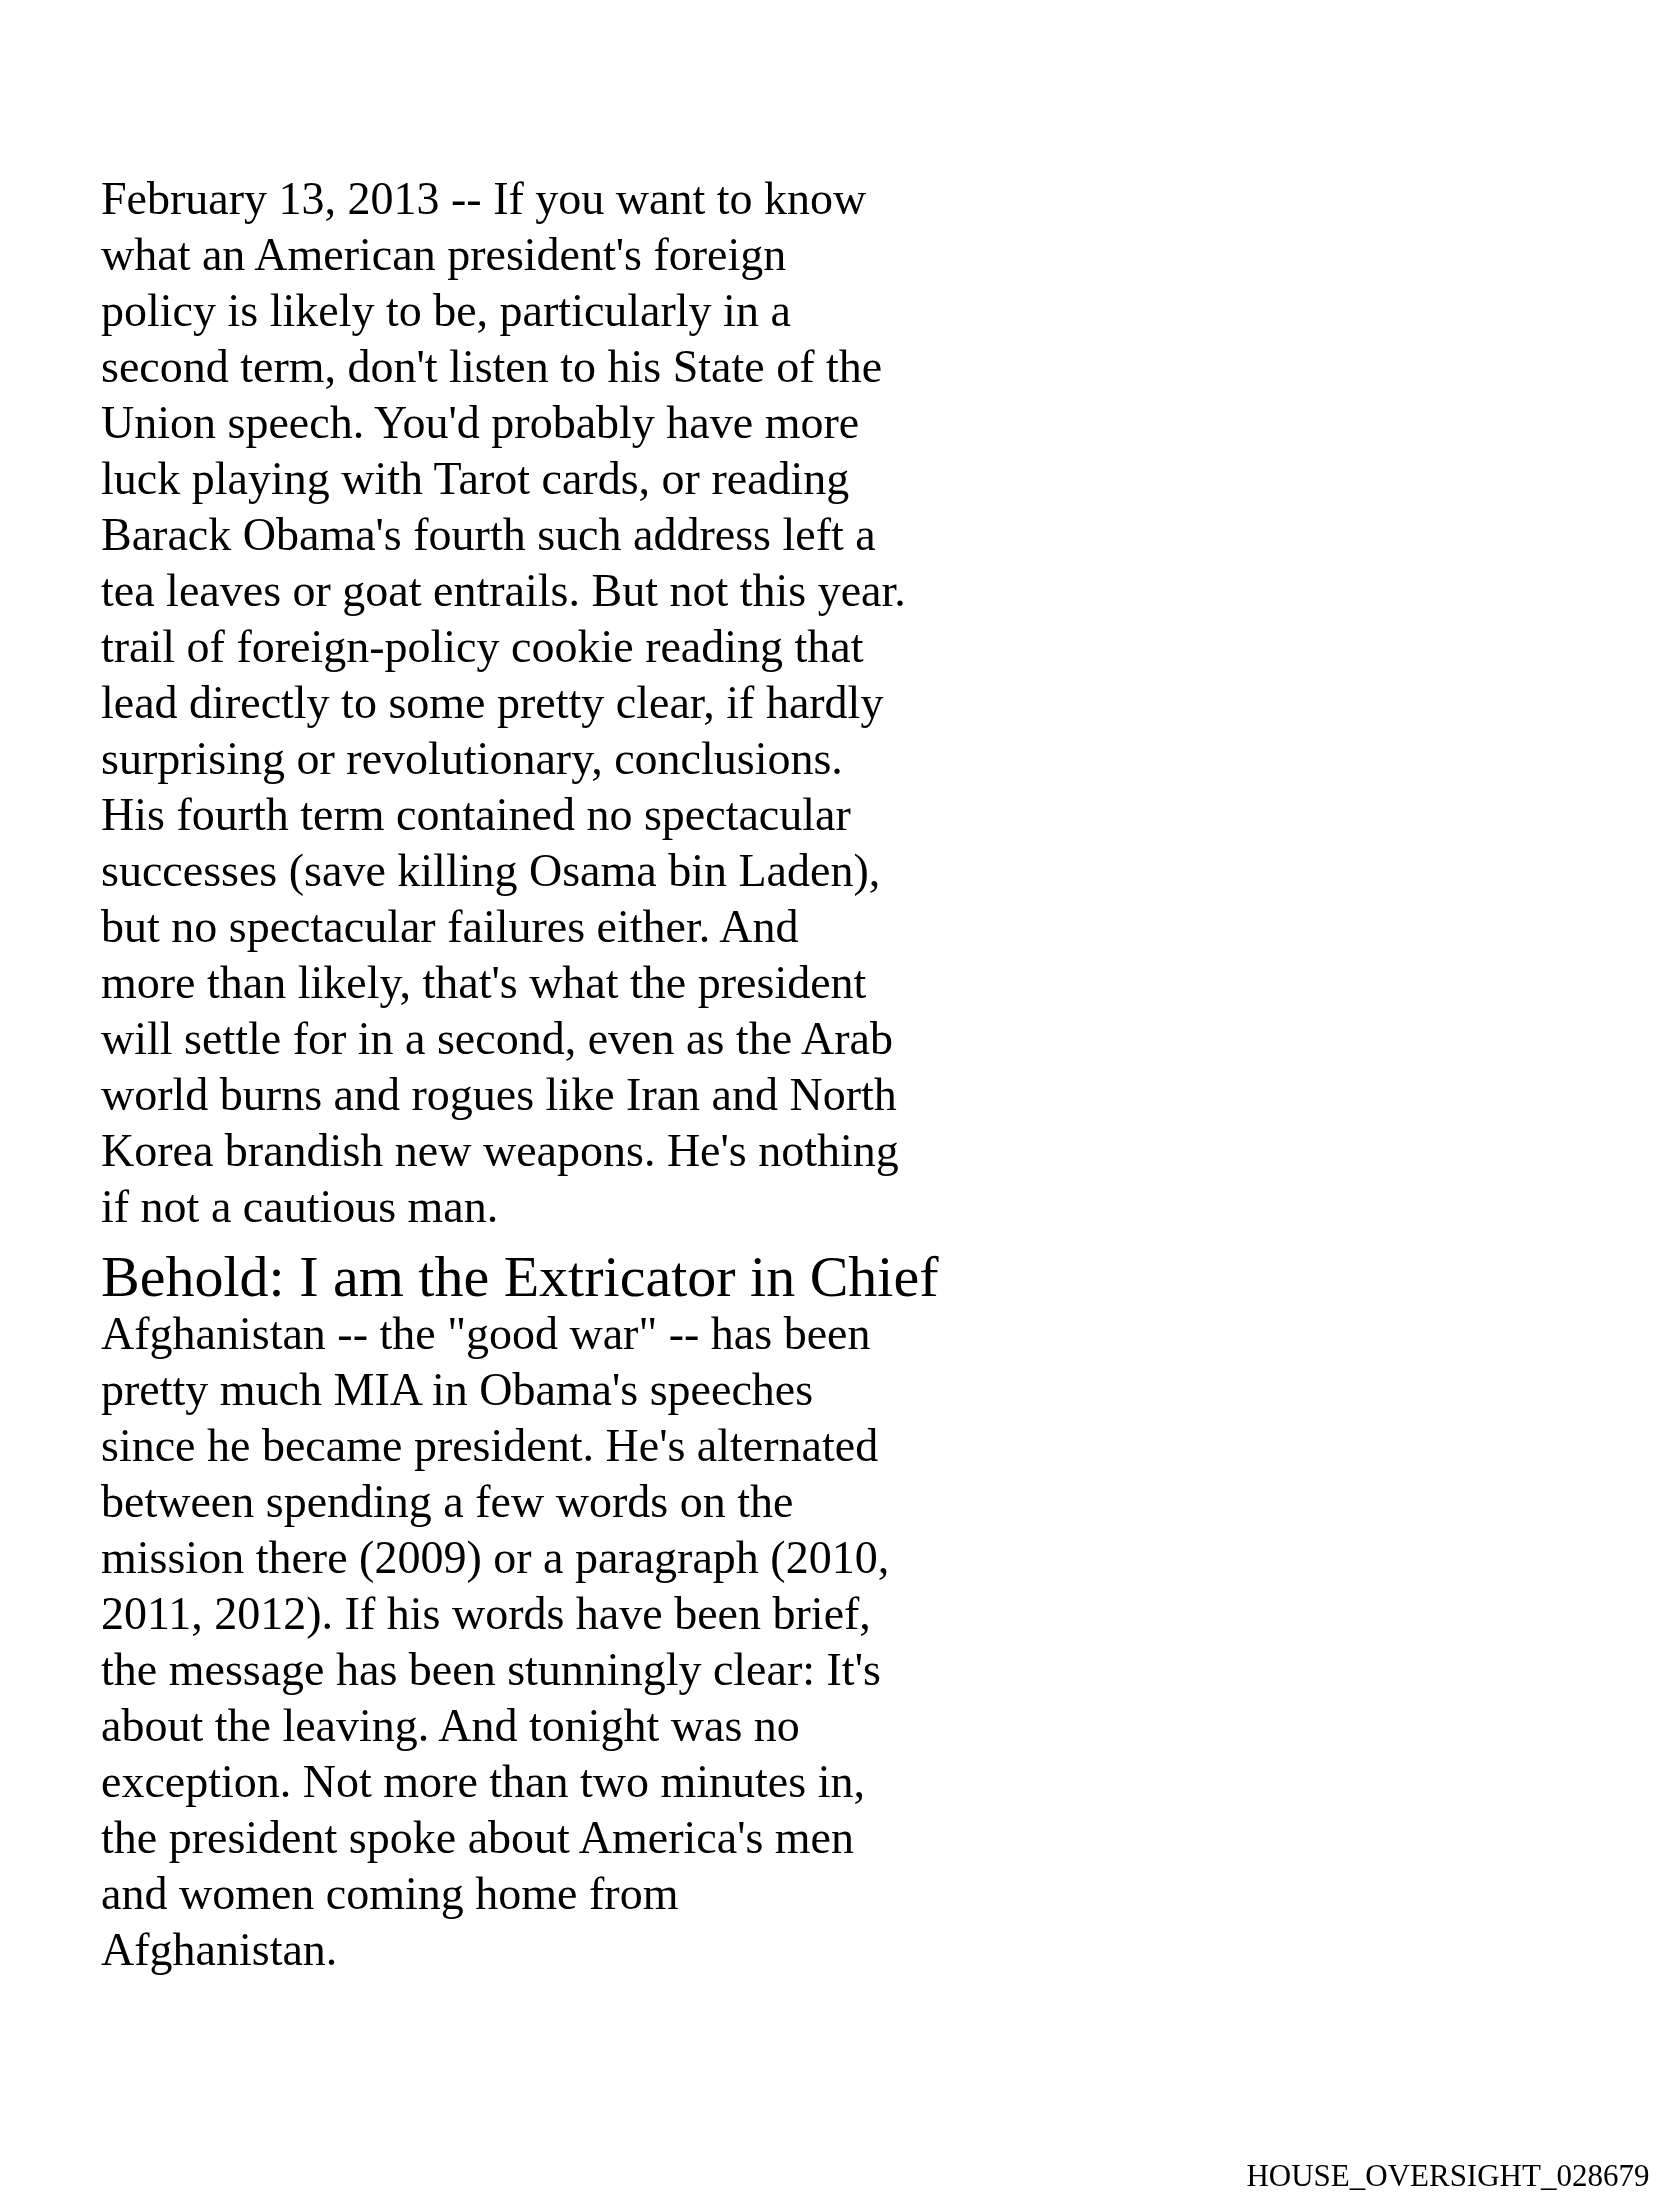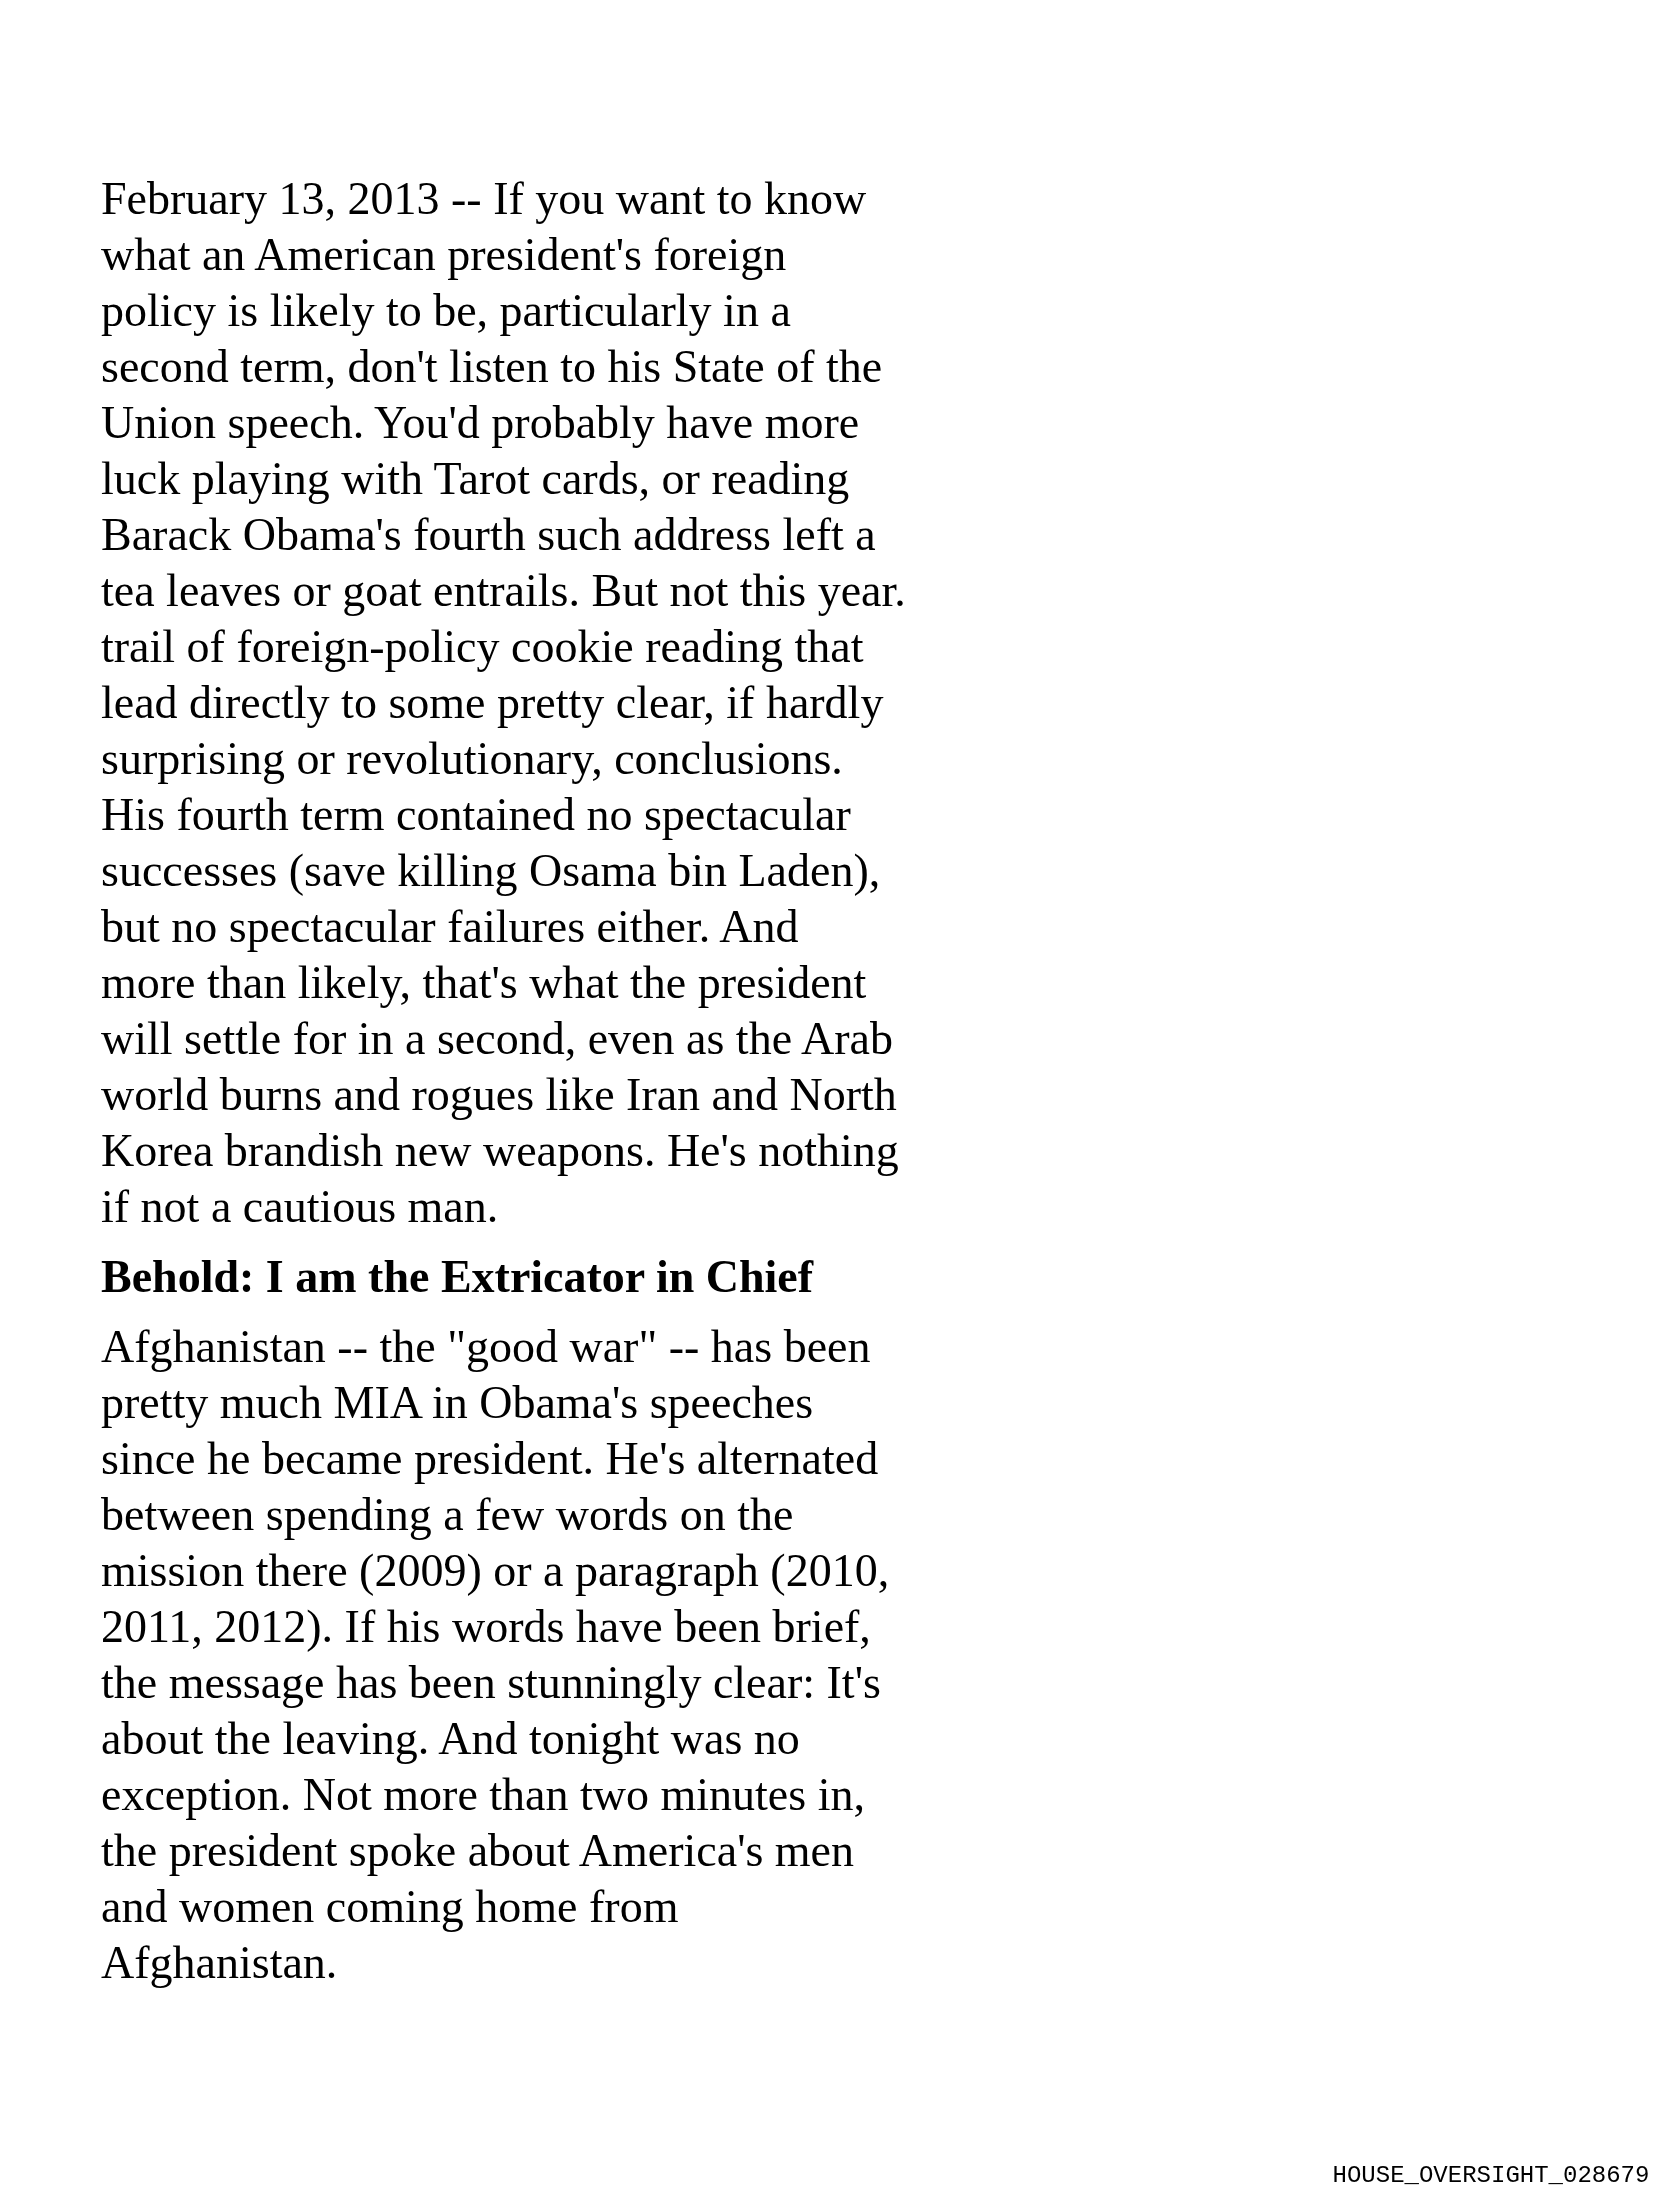--- a/index.html
+++ b/index.html
@@ -24,31 +24,31 @@
       line-height: 56px;
     }
     .para {
       margin: 0 0 14.4px 0;
       white-space: nowrap;
     }
     .line {
       display: block;
     }
     .heading {
-      margin: 0 0 14px 0;
-      font-weight: bold;
-      font-size: 46px;
+      margin: 0 0 1px 0;
+      font-weight: normal;
+      font-size: 58px;
       line-height: 56px;
     }
     .footer {
       position: absolute;
       right: 19.6px;
       top: 2157px;
-      font-family: Liberation Mono, monospace;
-      font-size: 24px;
+      font-family: Liberation Serif, serif;
+      font-size: 31px;
       line-height: 37px;
       letter-spacing: 0px;
     }
   </style>
 </head>
 <body>
 
 <div class="page">
   <p class="para">
     <span class="line">February 13, 2013 -- If you want to know</span>

